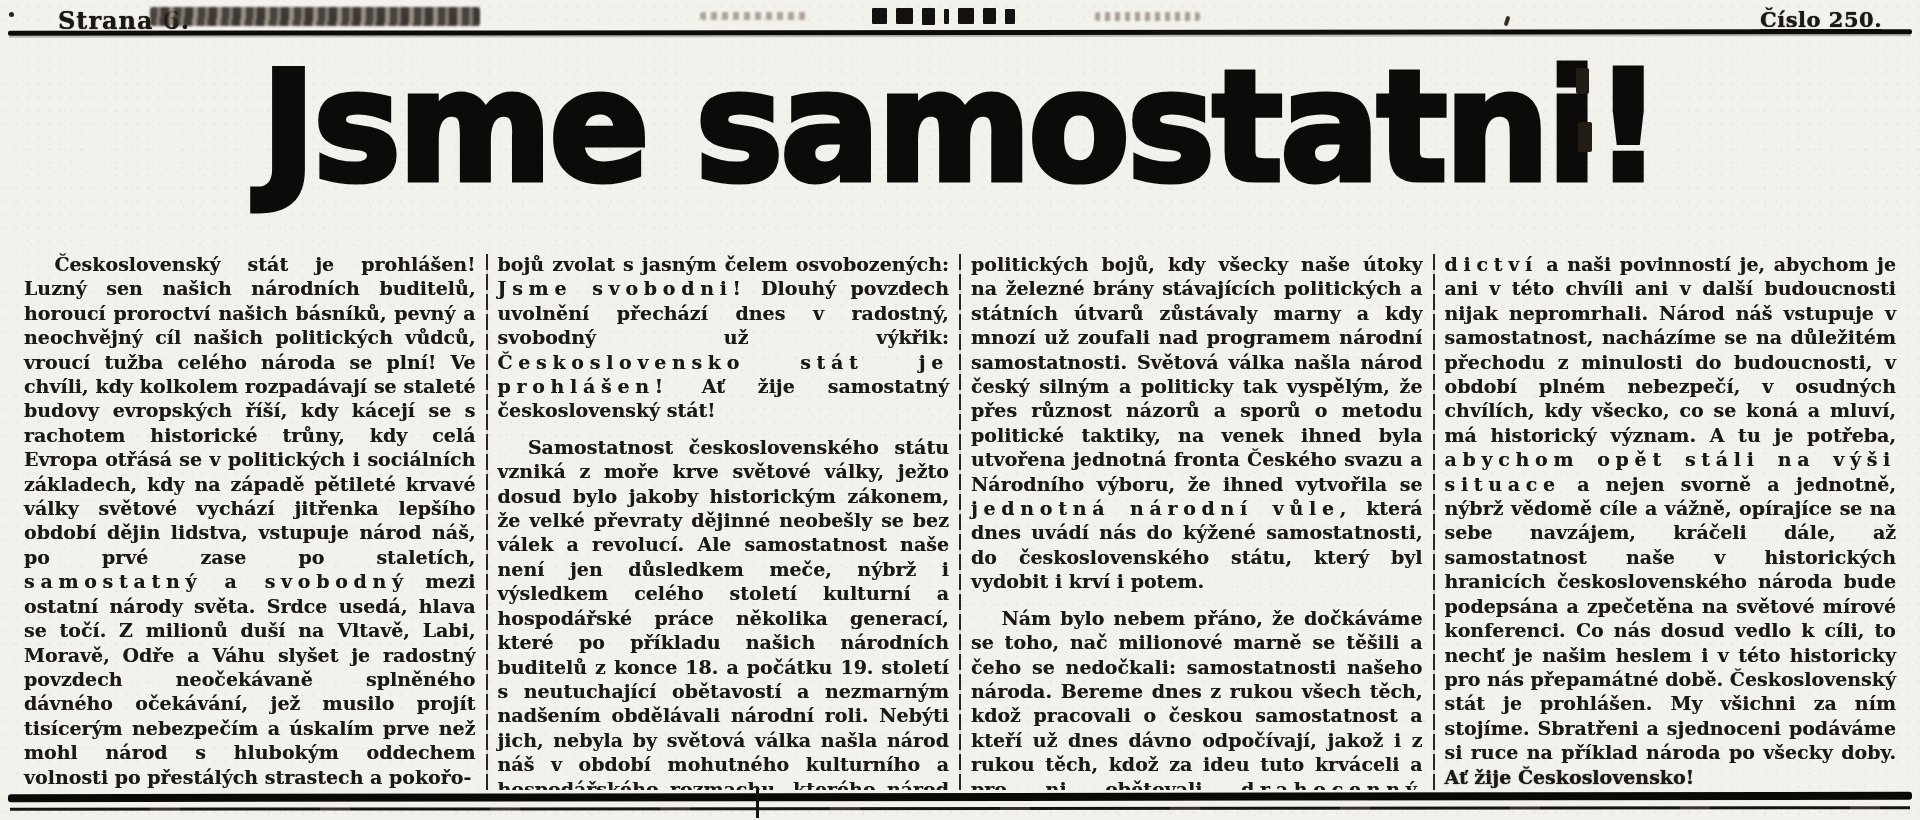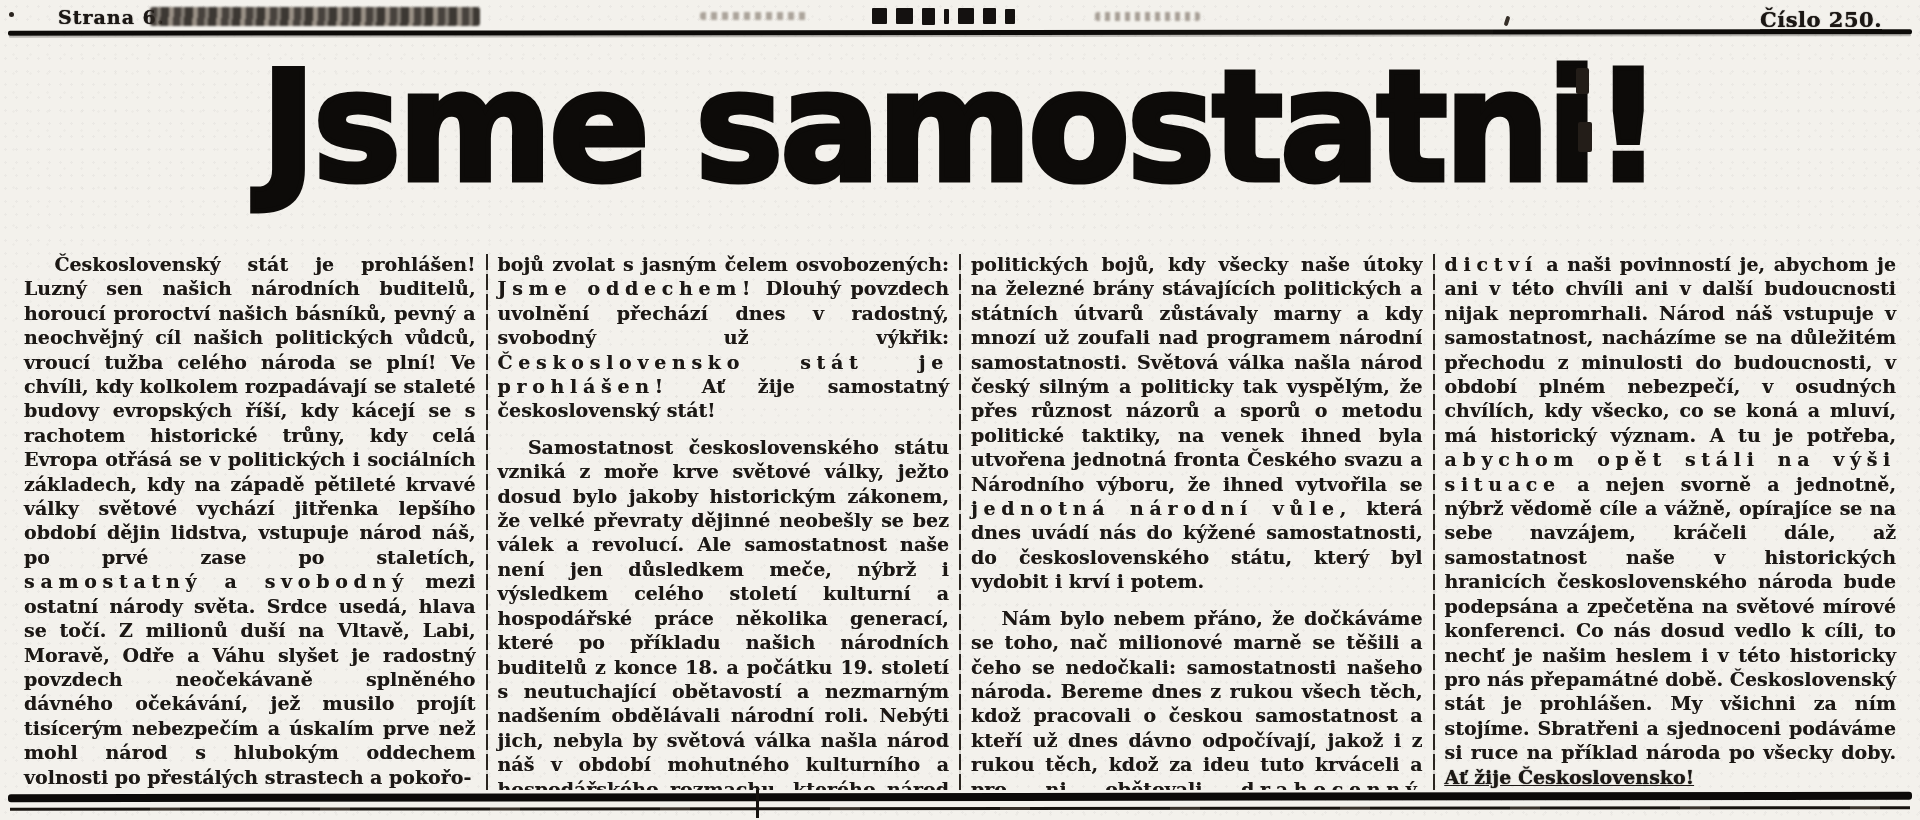--- a/index.html
+++ b/index.html
@@ -10,21 +10,21 @@
                      radial-gradient(rgba(20,16,12,0.025) 1px, transparent 1.4px);
     background-size:11px 13px, 17px 19px;
     background-position:0 0, 5px 7px;
     color:#1b1714;
     font-family:"DejaVu Serif", serif;
   }
   
   .masthead{position:absolute;left:0;top:0;width:100%;height:30px;}
   .page-num{
     position:absolute;left:58px;top:6px;
-    font-weight:700;font-size:19px;letter-spacing:1px;
+    font-weight:700;font-size:24px;letter-spacing:1px;
     filter:blur(0.6px);text-shadow:0 0 1px #1b1714;
   }
   .smudge{position:absolute;display:block;border-radius:3px;}
   .smudge-left{
     left:150px;top:7px;width:330px;height:19px;
     background:repeating-linear-gradient(93deg,#2a241f 0 7px,#6d655c 7px 11px,#1d1813 11px 19px,#897f73 19px 24px);
     filter:blur(1.1px);opacity:.85;
   }
   .smudge-mid-l{left:700px;top:12px;width:110px;height:8px;
     background:repeating-linear-gradient(91deg,#9a9187 0 6px,transparent 6px 11px);filter:blur(1px);opacity:.8;}
@@ -74,21 +74,21 @@
     text-shadow:0 0 0.6px rgba(28,24,21,0.55);
   }
   .col-rule{
     flex:0 0 2px;width:2px;margin-top:2px;
     background:repeating-linear-gradient(to bottom,#2a2520 0 16px,rgba(42,37,32,0.15) 16px 20px);
   }
   .para{margin:0 0 12px 0;}
   .para.indent{text-indent:1.6em;}
   .para.center{text-align:center;text-indent:0;margin-bottom:10px;}
   .run-spaced{letter-spacing:.3em;}
-  .run-bold{font-weight:700;text-shadow:0 0 1.1px #15110e;text-decoration:underline;}
+  .run-bold{font-weight:700;text-shadow:0 0 1.1px #15110e;}
   
   .rule-bottom-heavy{
     position:absolute;left:8px;top:793px;width:1904px;height:8px;
     background:#0c0a09;border-radius:3px;transform:rotate(-0.07deg);
   }
   .rule-bottom-thin{
     position:absolute;left:10px;top:807px;width:1900px;height:3px;
     background:repeating-linear-gradient(90deg,#17130f 0 140px,#3a332c 140px 170px);
     transform:rotate(-0.05deg);
   }
@@ -126,21 +126,21 @@
   <h1 class="headline">Jsme samostatni!</h1>
   <div class="smudge-dot dot1"></div>
   <div class="smudge-dot dot2"></div>
 
   <main class="columns">
     <section class="col">
         <p class="para indent"><span class="run-plain">Československý stát je prohlášen! Luzný sen našich národních buditelů, horoucí proroctví našich básníků, pevný a neochvějný cíl našich politických vůdců, vroucí tužba celého národa se plní! Ve chvíli, kdy kolkolem rozpadávají se staleté budovy evropských říší, kdy kácejí se s rachotem historické trůny, kdy celá Evropa otřásá se v politických i sociálních základech, kdy na západě pětileté krvavé války světové vychází jitřenka lepšího období dějin lidstva, vstupuje národ náš, po prvé zase po staletích, </span><span class="run-spaced">samostatný a svobodný</span><span class="run-plain"> mezi ostatní národy světa. Srdce usedá, hlava se točí. Z milionů duší na Vltavě, Labi, Moravě, Odře a Váhu slyšet je radostný povzdech neočekávaně splněného dávného očekávání, jež musilo projít tisícerým nebezpečím a úskalím prve než mohl národ s hlubokým oddechem volnosti po přestálých strastech a pokořo-</span></p>
       </section>
     <div class="col-rule"></div>
     <section class="col">
-        <p class="para"><span class="run-plain">bojů zvolat s jasným čelem osvobozených: </span><span class="run-spaced">Jsme oddechem!</span><span class="run-plain"> Dlouhý povzdech uvolnění přechází dnes v radostný, svobodný už výkřik: </span><span class="run-spaced">Československo stát je prohlášen!</span><span class="run-plain"> Ať žije samostatný československý stát!</span></p>
+        <p class="para"><span class="run-plain">bojů zvolat s jasným čelem osvobozených: </span><span class="run-spaced">Jsme svobodni!</span><span class="run-plain"> Dlouhý povzdech uvolnění přechází dnes v radostný, svobodný už výkřik: </span><span class="run-spaced">Československo stát je prohlášen!</span><span class="run-plain"> Ať žije samostatný československý stát!</span></p>
         <p class="para indent"><span class="run-plain">Samostatnost československého státu vzniká z moře krve světové války, ježto dosud bylo jakoby historickým zákonem, že velké převraty dějinné neobešly se bez válek a revolucí. Ale samostatnost naše není jen důsledkem meče, nýbrž i výsledkem celého století kulturní a hospodářské práce několika generací, které po příkladu našich národních buditelů z konce 18. a počátku 19. století s neutuchající obětavostí a nezmarným nadšením obdělávali národní roli. Nebýti jich, nebyla by světová válka našla národ náš v období mohutného kulturního a hospodářského rozmachu, kterého národ náš se dopracoval přes všecku bědu vnitřních</span></p>
       </section>
     <div class="col-rule"></div>
     <section class="col">
         <p class="para"><span class="run-plain">politických bojů, kdy všecky naše útoky na železné brány stávajících politických a státních útvarů zůstávaly marny a kdy mnozí už zoufali nad programem národní samostatnosti. Světová válka našla národ český silným a politicky tak vyspělým, že přes různost názorů a sporů o metodu politické taktiky, na venek ihned byla utvořena jednotná fronta Českého svazu a Národního výboru, že ihned vytvořila se </span><span class="run-spaced">jednotná národní vůle,</span><span class="run-plain"> která dnes uvádí nás do kýžené samostatnosti, do československého státu, který byl vydobit i krví i potem.</span></p>
         <p class="para indent"><span class="run-plain">Nám bylo nebem přáno, že dočkáváme se toho, nač milionové marně se těšili a čeho se nedočkali: samostatnosti našeho národa. Bereme dnes z rukou všech těch, kdož pracovali o českou samostatnost a kteří už dnes dávno odpočívají, jakož i z rukou těch, kdož za ideu tuto krváceli a pro ni obětovali </span><span class="run-spaced">drahocenný statek, vzácné dě-</span></p>
       </section>
     <div class="col-rule"></div>
     <section class="col">
         <p class="para"><span class="run-spaced">dictví</span><span class="run-plain"> a naši povinností je, abychom je ani v této chvíli ani v další budoucnosti nijak nepromrhali. Národ náš vstupuje v samostatnost, nacházíme se na důležitém přechodu z minulosti do budoucnosti, v období plném nebezpečí, v osudných chvílích, kdy všecko, co se koná a mluví, má historický význam. A tu je potřeba, </span><span class="run-spaced">abychom opět stáli na výši situace</span><span class="run-plain"> a nejen svorně a jednotně, nýbrž vědomě cíle a vážně, opírajíce se na sebe navzájem, kráčeli dále, až samostatnost naše v historických hranicích československého národa bude podepsána a zpečetěna na světové mírové konferenci. Co nás dosud vedlo k cíli, to nechť je našim heslem i v této historicky pro nás přepamátné době. Československý stát je prohlášen. My všichni za ním stojíme. Sbratřeni a sjednoceni podáváme si ruce na příklad národa po všecky doby. </span><span class="run-bold">Ať žije Československo!</span></p>

